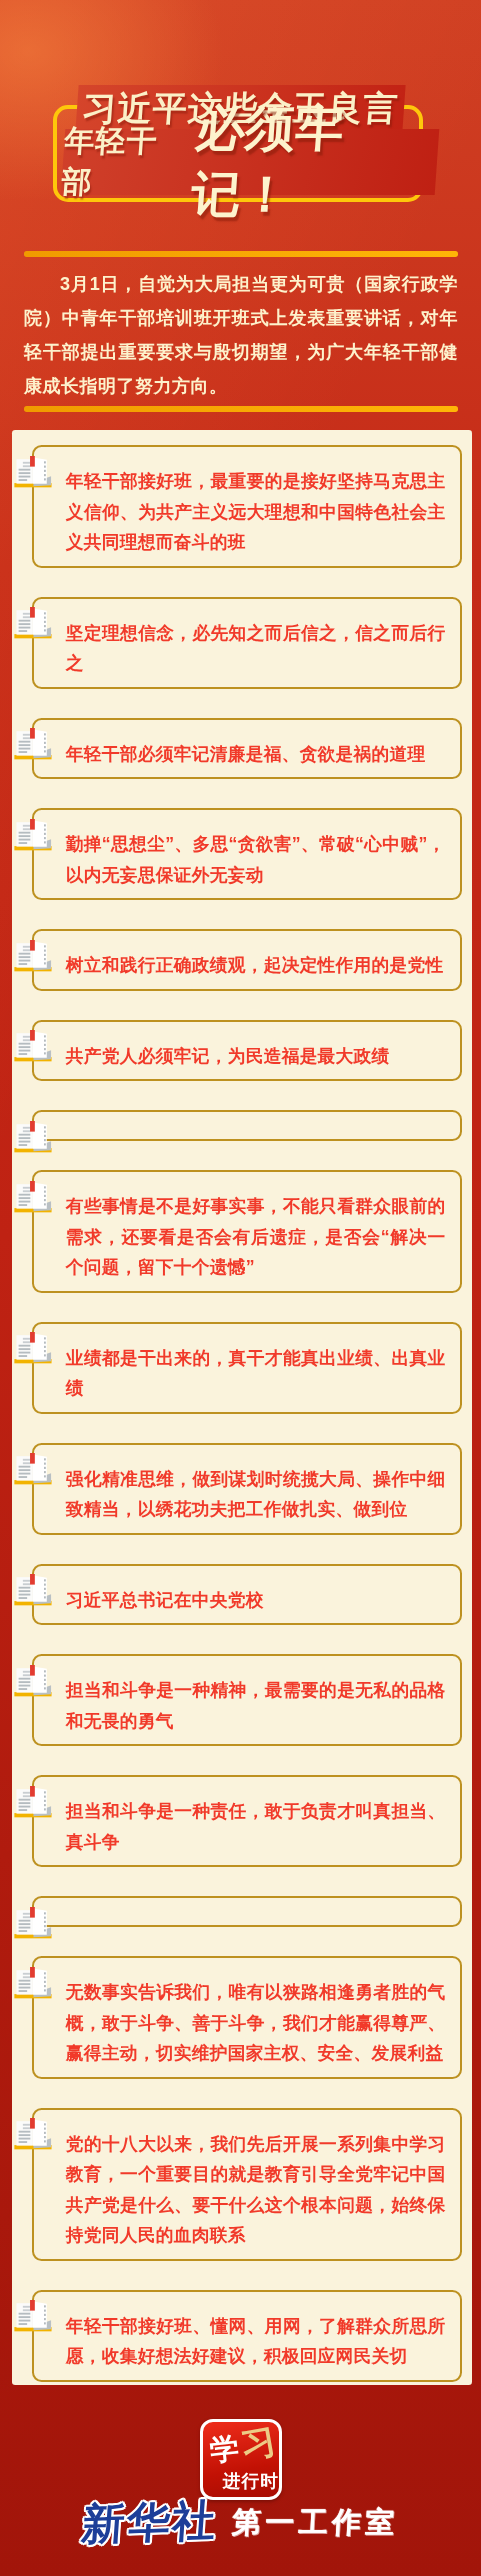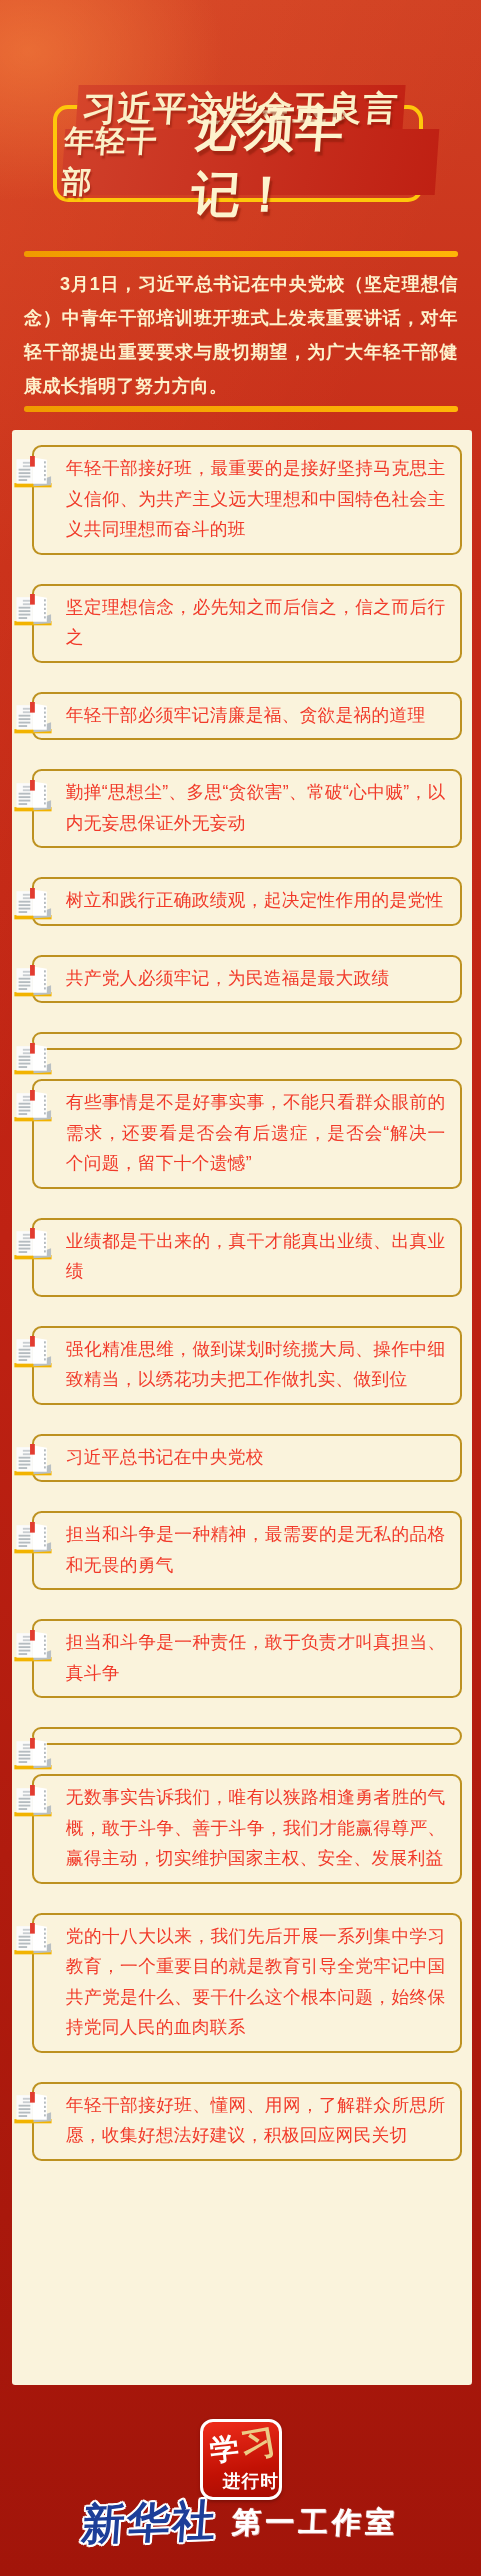--- a/index.html
+++ b/index.html
@@ -53,22 +53,22 @@
     text-indent:2em;text-align:justify;letter-spacing:0.5px;margin:0;
   }
   
   .card{
     position:absolute;left:11.8px;top:430px;width:460px;height:1955px;
     background:#faf3dc;border-radius:3.2px;
     padding:15px 10.2px 0 20px;overflow:hidden;
   }
   .quote{
     position:relative;border:2.1px solid #bd9120;border-radius:9.6px;
-    margin:0 0 29px 0;padding:6px 14px 8px 32px;
-    font-size:17.7px;line-height:30.5px;font-weight:normal;color:#f13a2a;
+    margin:0 0 29px 0;padding:19px 14px 8px 32px;
+    font-size:17.7px;line-height:30.5px;font-weight:bold;color:#f13a2a;
     letter-spacing:0.3px;text-align:justify;
   }
   .doc-icon{position:absolute;left:-20px;top:8.6px;width:39px;height:34px;}
   
   .footer-badge{
     position:absolute;left:200px;top:2419px;width:82px;height:81px;
     background:linear-gradient(170deg,#ee2d1b 0%,#c21104 62%,#a80d03 100%);
     border:3.2px solid #ffffff;border-radius:13px;
     box-shadow:0 1.1px 3.2px rgba(60,5,0,.35);
   }
@@ -99,21 +99,21 @@
   <div class="title-frame"></div>
   <div class="title-line1">
     <span class="mask">习近平这些金玉良言</span>
   </div>
   <div class="title-line2">
     <span class="t2-prefix">年轻干部</span>
     <span class="t2-emph">必须牢记！</span>
   </div>
 
   <div class="divider-bar bar-top"></div>
-  <p class="intro">3月1日，习近平总书记在中央党校（坚定理想信念）中青年干部培训班开班式上发表重要讲话，对年轻干部提出重要要求与殷切期望，为广大年轻干部健康成长指明了努力方向。</p>
+  <p class="intro">3月1日，自觉为大局担当更为可贵（国家行政学院）中青年干部培训班开班式上发表重要讲话，对年轻干部提出重要要求与殷切期望，为广大年轻干部健康成长指明了努力方向。</p>
   <div class="divider-bar bar-bottom"></div>
 
   <div class="card">
 
       <div class="quote">
         <span class="doc-icon">
           <svg width="39" height="34" viewBox="0 0 72 64" xmlns="http://www.w3.org/2000/svg">
             <rect x="0" y="51" width="70" height="8" fill="#f2b300"></rect>
             <polygon points="36,50 69,38 69,55 36,57" fill="#b9c0c4"></polygon>
             <rect x="4" y="6" width="31" height="46" fill="#fbfbfa"></rect>

